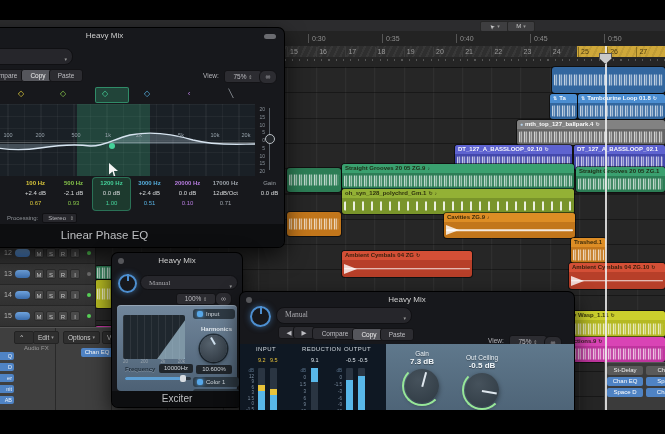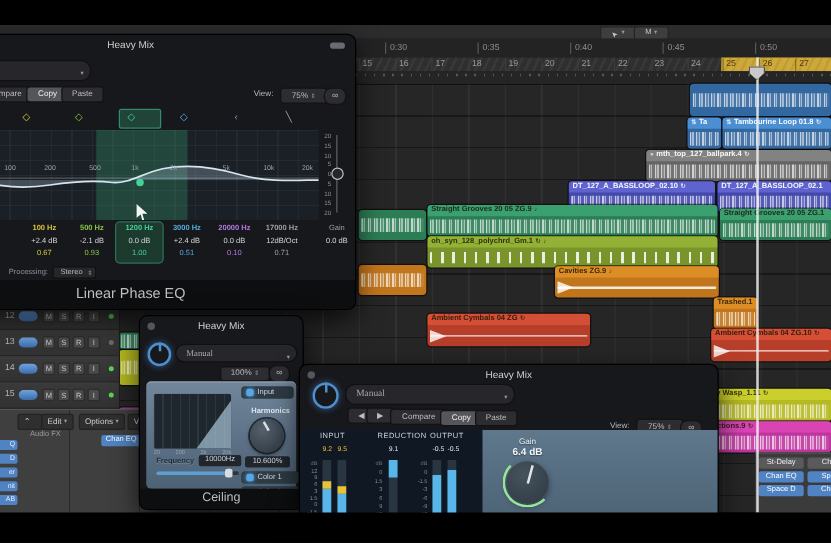--- a/index.html
+++ b/index.html
@@ -570,21 +570,21 @@
       <div class="exval" style="left:79px;top:60px;width:36px;height:9px;line-height:9px;">10.600%</div>
       <div class="togglebtn" style="left:76px;top:72px;width:38px;">
         <span class="led on"></span>
         <span>Color 1</span>
         </div>
       <div class="togglebtn" style="left:76px;top:84px;width:38px;height:9px;">
         <span class="led"></span>
         <span>Color 2</span>
         </div>
     </div>
-    <div class="pfoot" style="height:16px;font-size:10px;line-height:16px;">Ceiling</div>
+    <div class="pfoot" style="height:16px;font-size:10px;line-height:16px;">Exciter</div>
   </div>
 
   <div class="plugwin" id="limwin">
     <div class="closedot"></div>
     <div class="ptitle">Heavy Mix</div>
     <div class="pwr" style="left:10px;top:14px;width:17px;height:17px;"></div>
     <div class="preset" style="left:36px;top:15px;width:118px;">
       <span>Manual</span><span class="carot">▾</span></div>
     <div class="chipbtn" style="left:38px;top:34px;width:12px;">◀</div>
     <div class="chipbtn" style="left:53px;top:34px;width:12px;">▶</div>
@@ -653,24 +653,32 @@
         <div class="mbar" style="left: 106px;">
           <div class="mfill" style="height: 80%;"></div>
         </div>
         <div class="mbar" style="left: 118px;">
           <div class="mfill" style="height: 86%;"></div>
         </div>
       </div>
     <div id="limknobs">
       <div class="kgroup" style="left:4px;top:6px;">
         <div class="klab">Gain</div>
-        <div class="kval">6.4 dB</div>
+        <div class="kval">7.3 dB</div>
         <div class="knob">
             <div class="karc"></div>
             <div class="kneedle" style="transform:rotate(-75deg);"></div>
           </div>
       </div>
+      <div class="kgroup" style="left:64px;top:10px;">
+        <div class="klab">Out Ceiling</div>
+        <div class="kval">-0.5 dB</div>
+        <div class="knob">
+            <div class="karc"></div>
+            <div class="kneedle" style="transform:rotate(10deg);"></div>
+          </div>
+      </div>
     </div>
   </div>
 
   <div class="abs" id="cursor"></div>
   <div class="abs blackbar" style="top:410px;height:24px;"></div>
 </div>
 
 </body></html>

